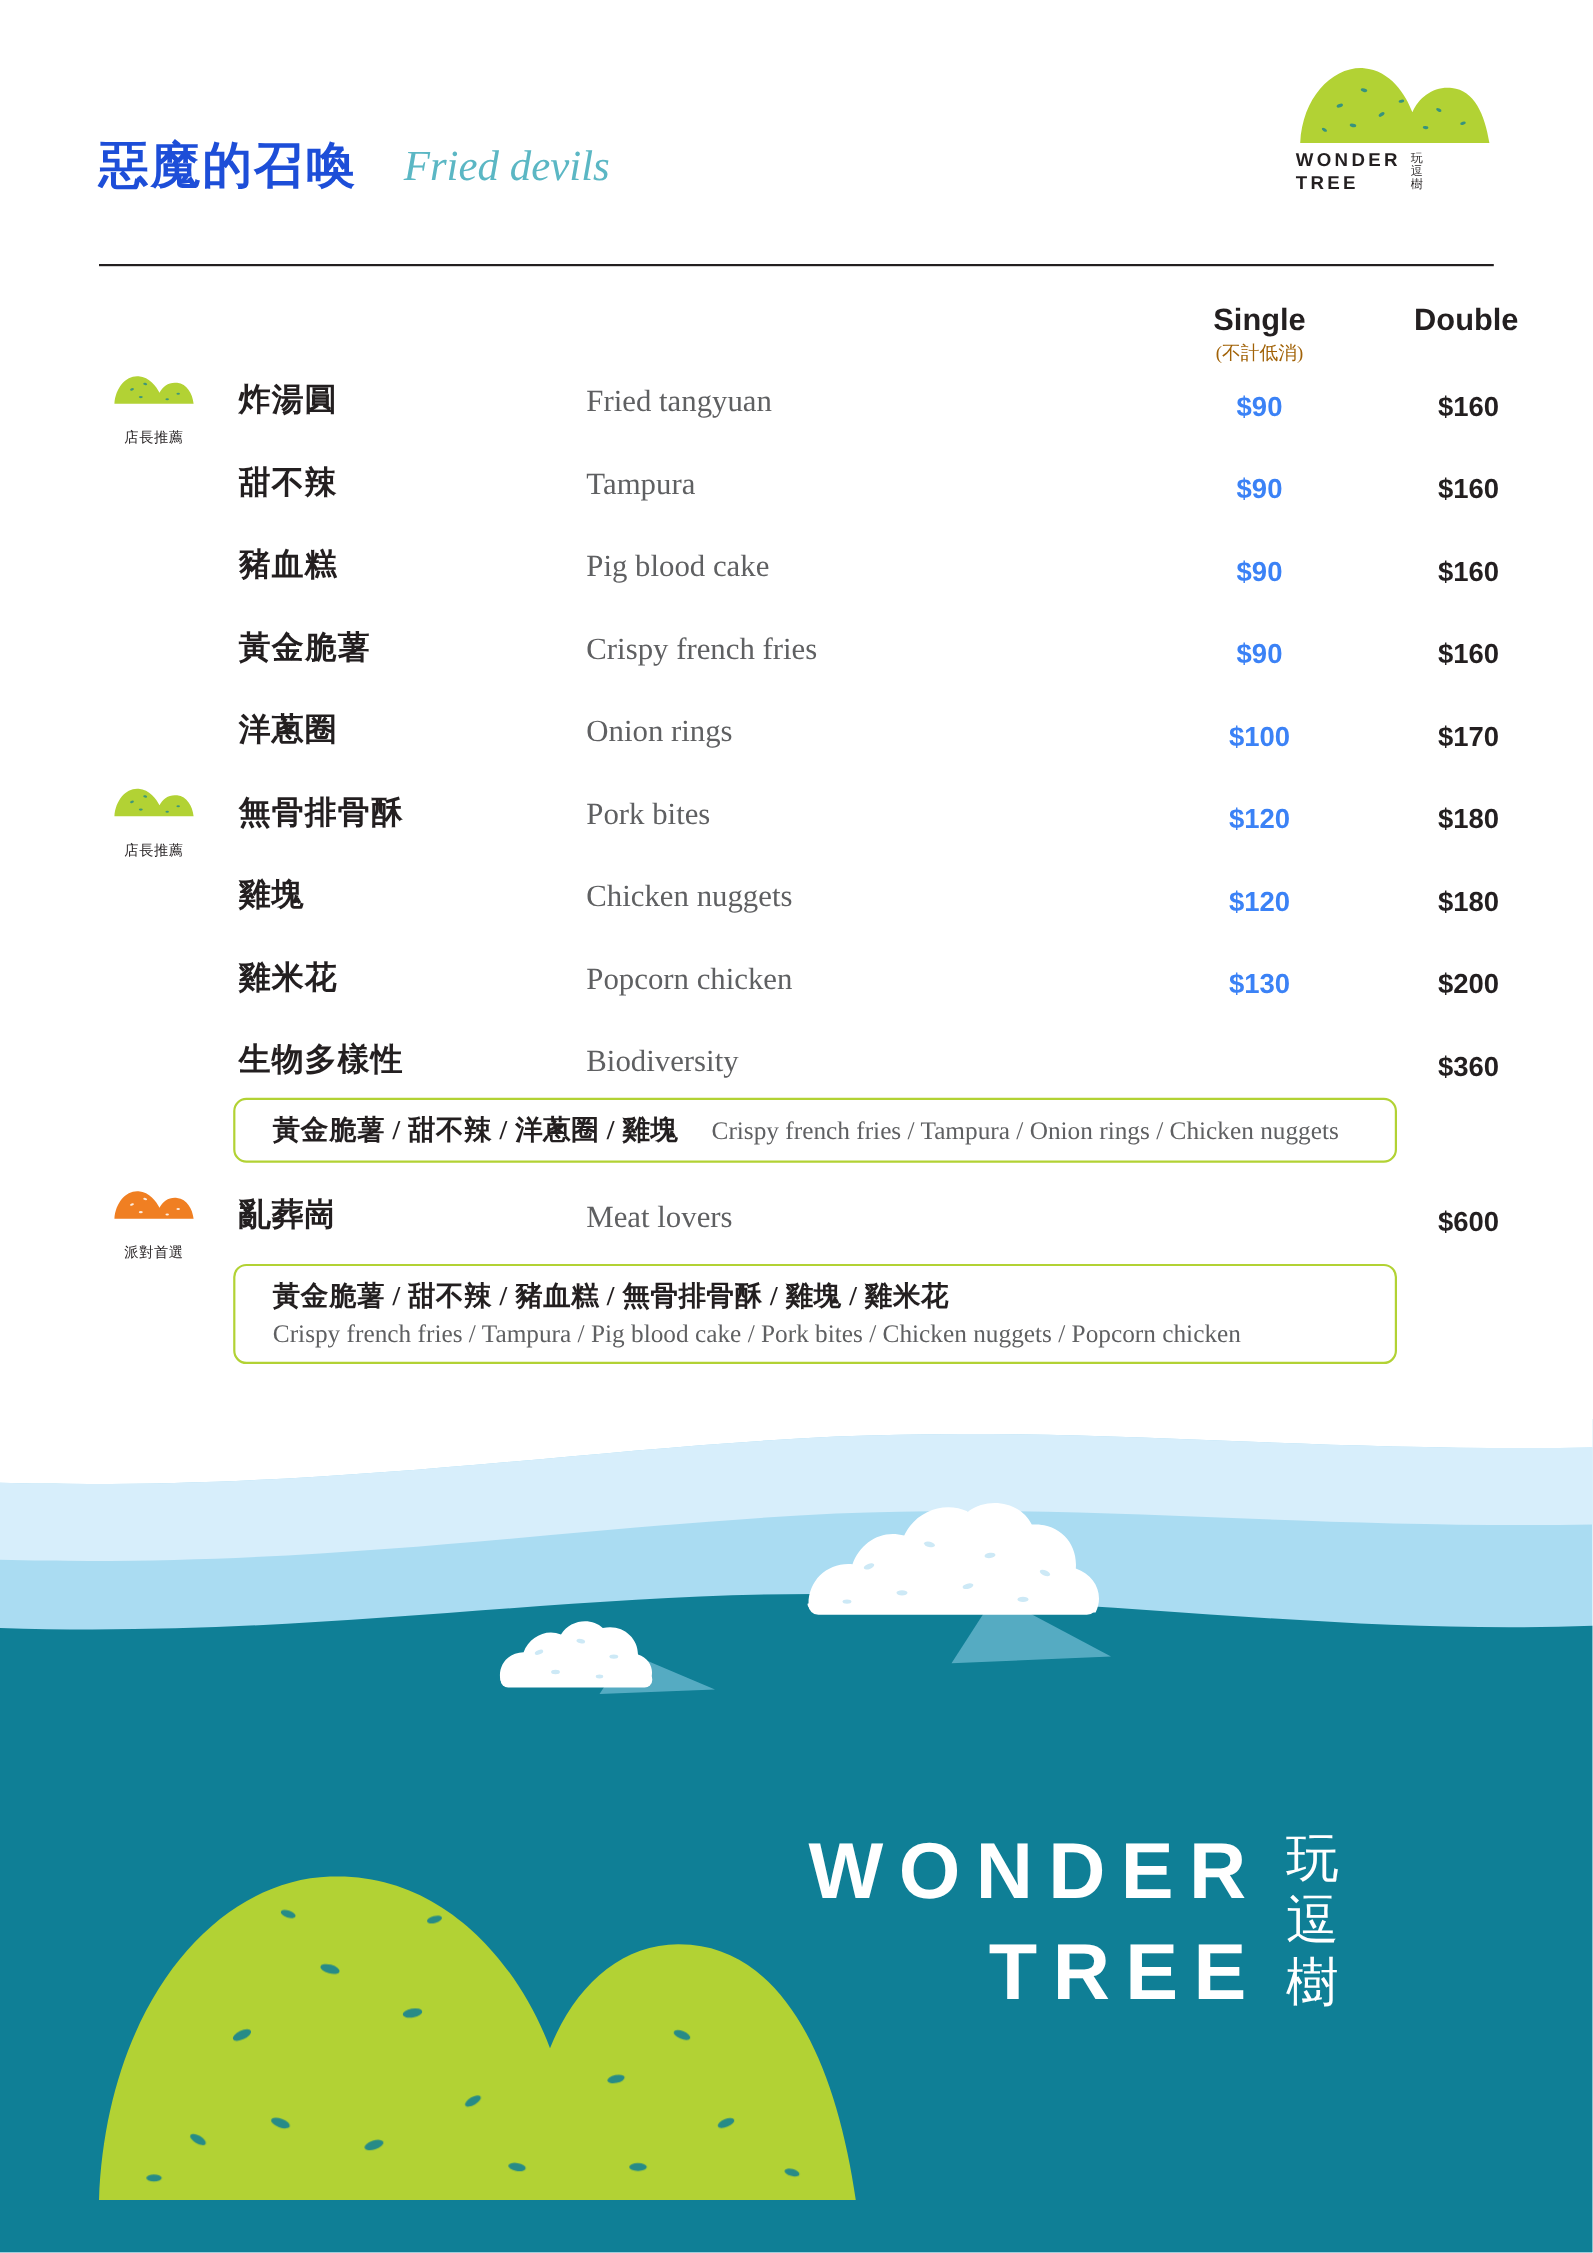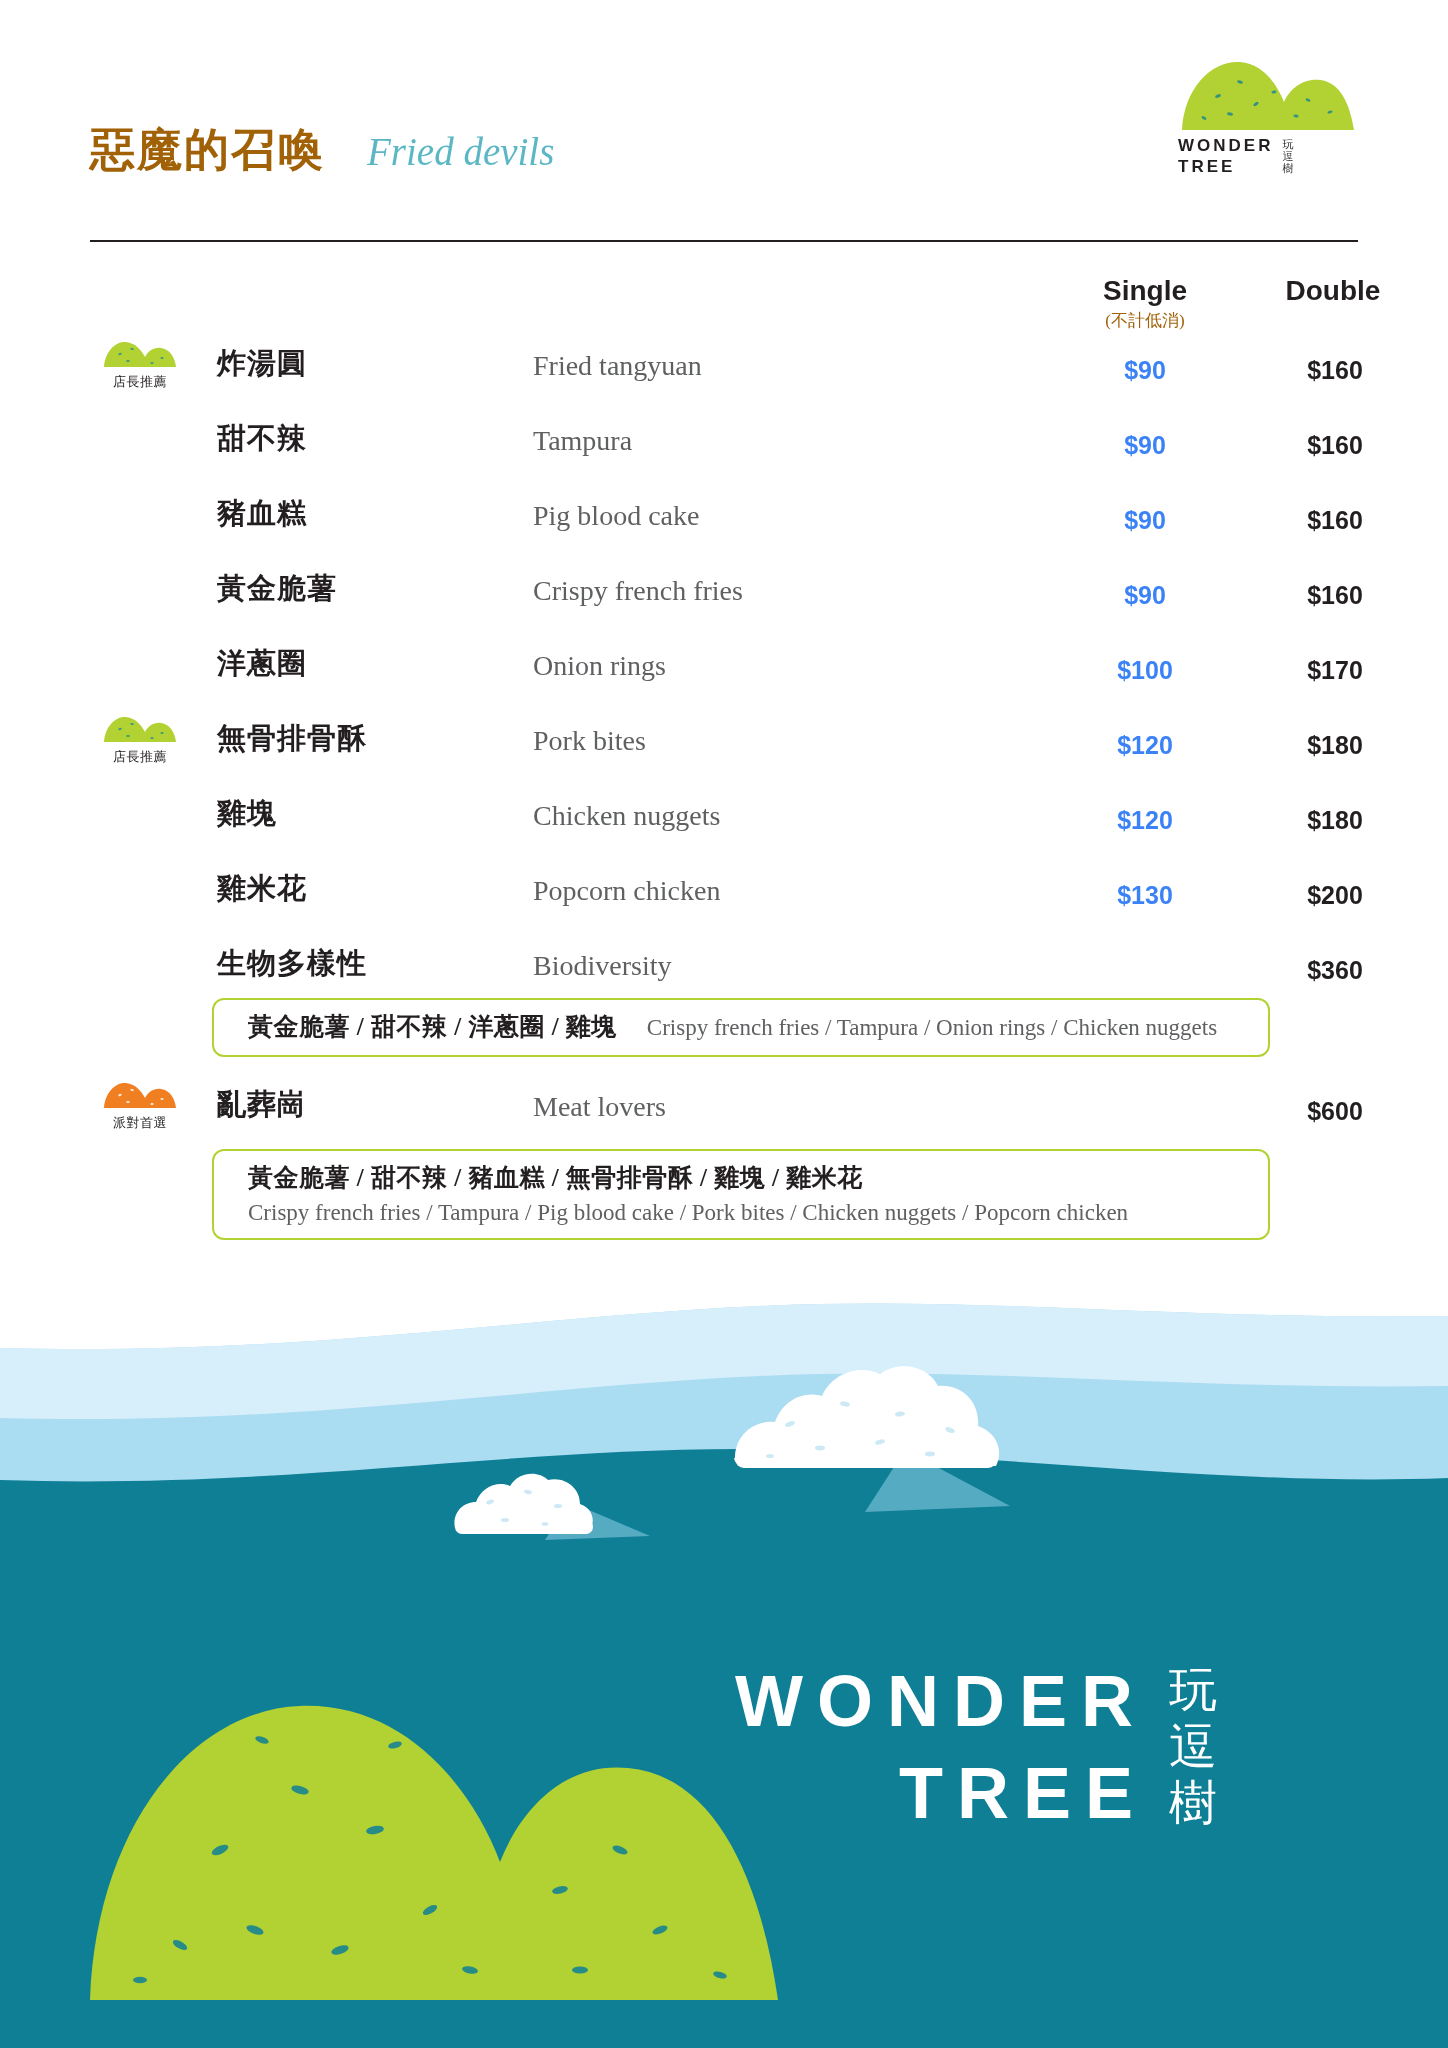--- a/index.html
+++ b/index.html
@@ -31,21 +31,21 @@
     top: 128px;
     width: 1268px;
     display: flex;
     align-items: flex-end;
   }
   .title-cn {
     font-family: "Liberation Serif", serif;
     font-weight: bold;
     font-size: 45px;
     letter-spacing: 2px;
-    color: #a16207;
+    color: #1d4ed8;
     line-height: 1;
   }
   .title-en {
     font-family: "Liberation Serif", serif;
     font-style: italic;
     font-size: 39px;
     color: #5bb7c4;
     margin-left: 42px;
     line-height: 1;
     position: relative;
@@ -142,21 +142,21 @@
     left: 0;
     top: 8px;
     width: 100px;
     text-align: center;
   }
   .badge .badge-label {
     font-family: "Liberation Serif", serif;
     font-size: 13px;
     color: #231f20;
     letter-spacing: 0.5px;
-    margin-top: 1px;
+    margin-top: 16px;
     display: block;
   }
   .name-cn {
     position: absolute;
     left: 127px;
     top: 14px;
     font-family: "Liberation Serif", serif;
     font-weight: bold;
     font-size: 29px;
     letter-spacing: 1px;

